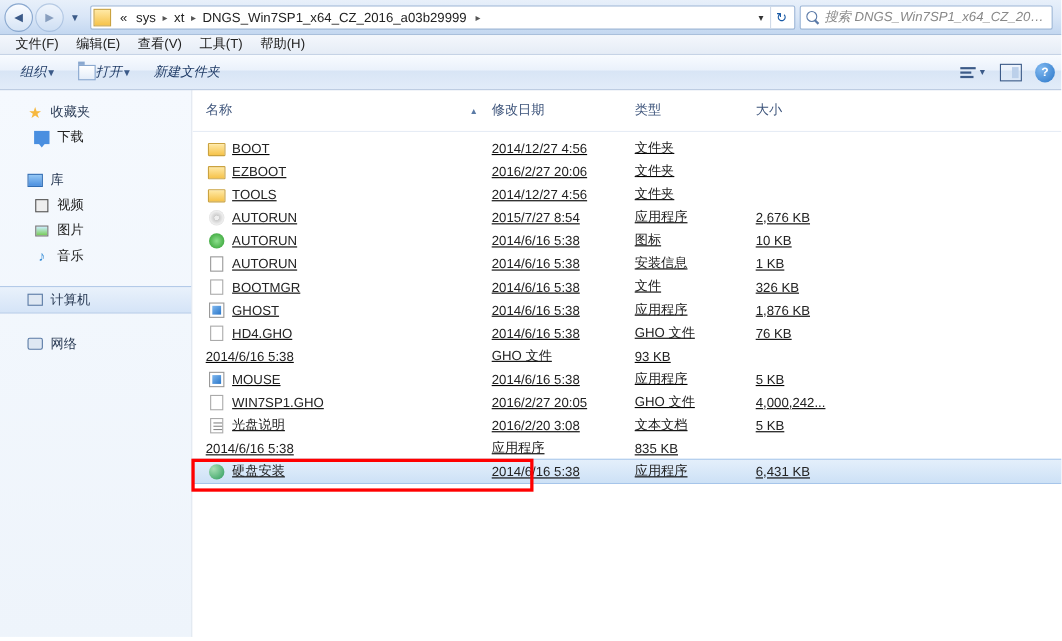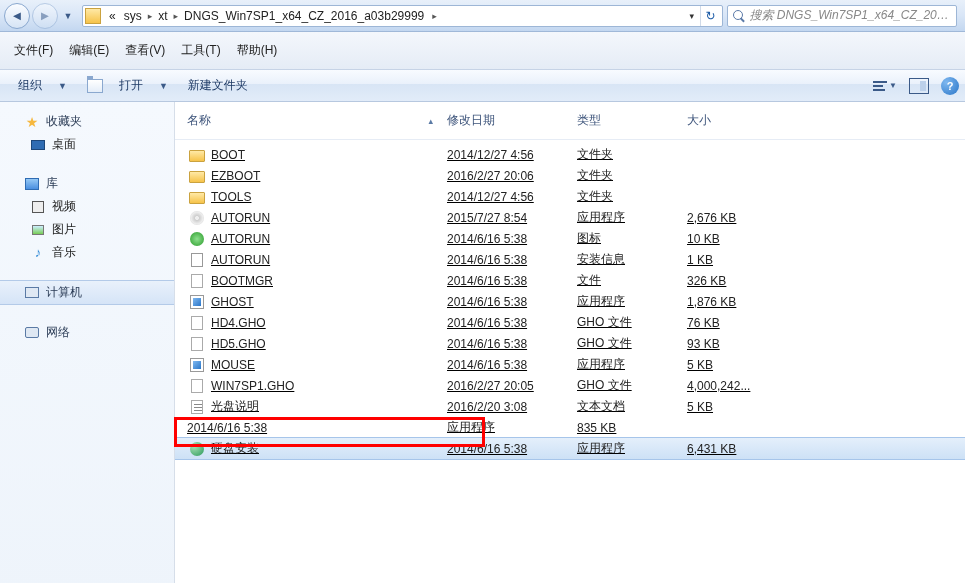--- a/index.html
+++ b/index.html
@@ -19,26 +19,26 @@
 .addr-right { margin-left:auto; display:flex; align-items:center; }
 .addr-dd { padding:0 6px; color:#333; font-size:9px; }
 .addr-refresh { width:20px; height:20px; display:flex; align-items:center; justify-content:center; color:#1a5aa6; font-size:12px; border-left:1px solid #d0dae8; }
 .search-wrap { width: 230px; height:22px; background:#fff; border:1px solid #9db6d6; margin-right:4px; display:flex; align-items:center; padding:0 4px; border-radius:2px; }
 .search-icon { width:14px; height:14px; margin-right:4px; position:relative; }
 .search-icon::before { content:""; width:8px; height:8px; border:1.5px solid #5b7aa8; border-radius:50%; position:absolute; left:1px; top:1px; }
 .search-icon::after { content:""; width:5px; height:1.5px; background:#5b7aa8; position:absolute; left:8px; top:10px; transform:rotate(45deg); }
 .search-text { color:#888; font-style:italic; white-space:nowrap; overflow:hidden; text-overflow:ellipsis; }
 
 
-.menubar { height:38px; background: linear-gradient(to bottom,#f4f7fc,#e5ecf6); border-bottom:1px solid #c6d3e6; display:flex; align-items:center; padding:0 6px; }
+.menubar { height:18px; background: linear-gradient(to bottom,#f4f7fc,#e5ecf6); border-bottom:1px solid #c6d3e6; display:flex; align-items:center; padding:0 6px; }
 .menuitem { padding:2px 8px; color:#222; cursor:pointer; }
 
 
 .toolbar { height:32px; background: linear-gradient(to bottom,#f8fbff 0%, #eaf1fb 45%, #d8e5f5 46%, #e2ecf9 100%); border-bottom:1px solid #b7c8df; display:flex; align-items:center; padding:0 8px; position:relative; }
-.tool { padding:4px 10px; color:#1f3b66; cursor:pointer; display:flex; align-items:center; gap:16px; }
+.tool { padding:4px 10px; color:#1f3b66; cursor:pointer; display:flex; align-items:center; gap:0;font-style:italic; }
 .tool-sep { font-size:9px; color:#3b5a88; }
 .tool-icon-open { width:16px; height:14px; background:linear-gradient(to bottom,#fff,#e4edf9); border:1px solid #8aa8cf; position:relative; }
 .tool-icon-open::after{content:"";position:absolute;width:6px;height:3px;background:#8aa8cf;left:-1px;top:-4px;}
 .toolbar-right { position:absolute; right:6px; display:flex; align-items:center; gap:10px; }
 .view-icon { width:24px; height:20px; display:flex; align-items:center; justify-content:center; color:#3b5a88; cursor:pointer; }
 .view-bars { display:flex; flex-direction:column; gap:2px; }
 .view-bars span{ width:14px; height:2px; background:#3b5a88; display:block;}
 .view-bars span:nth-child(2){ width:10px;}
 .view-bars span:nth-child(3){ width:12px;}
 .preview-icon { width:20px; height:16px; border:1.5px solid #3b5a88; position:relative;}
@@ -168,23 +168,23 @@
 
   <div class="sidebar">
     <div class="sb-group">
       <div class="sb-head">
         <span class="sb-caret"></span>
         <span class="sb-icon icon-star">★</span>
         <span>收藏夹</span>
       </div>
       <div class="sb-item">
           <span class="sb-icon">
-            <span class="icon-desk"></span>
-          </span>
-          <span>桌面</span>
+            <span class="icon-dl"></span>
+          </span>
+          <span>下载</span>
         </div>
     </div>
     <div class="sb-group">
       <div class="sb-head">
         <span class="sb-caret"></span>
         <span class="sb-icon">
             <span class="icon-lib"></span>
           </span>
         <span>库</span>
       </div>
@@ -335,26 +335,20 @@
             <span class="fico">
               <span class="fico-gho"></span>
             </span>
             <span>HD4.GHO</span>
           </div>
           <div class="cell">2014/6/16 5:38</div>
           <div class="cell">GHO 文件</div>
           <div class="cell size">76 KB</div>
         </div>
         <div class="row">
-          <div class="cell namecell">
-            <span class="fico">
-              <span class="fico-gho"></span>
-            </span>
-            <span>HD5.GHO</span>
-          </div>
           <div class="cell">2014/6/16 5:38</div>
           <div class="cell">GHO 文件</div>
           <div class="cell size">93 KB</div>
         </div>
         <div class="row">
           <div class="cell namecell">
             <span class="fico">
               <span class="fico-app"></span>
             </span>
             <span>MOUSE</span>

